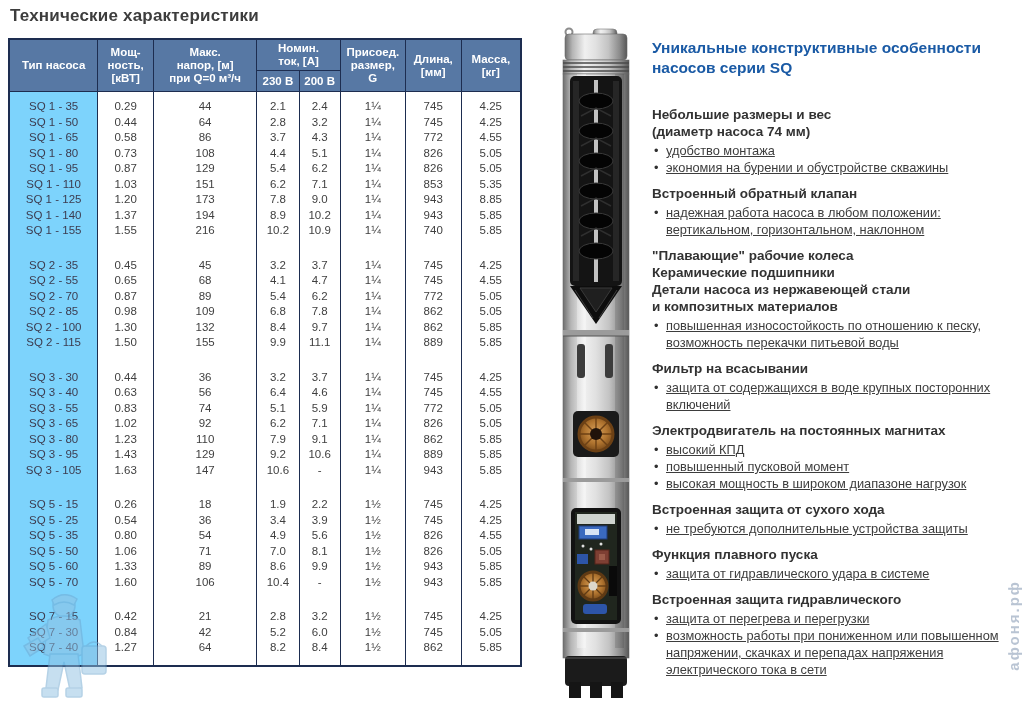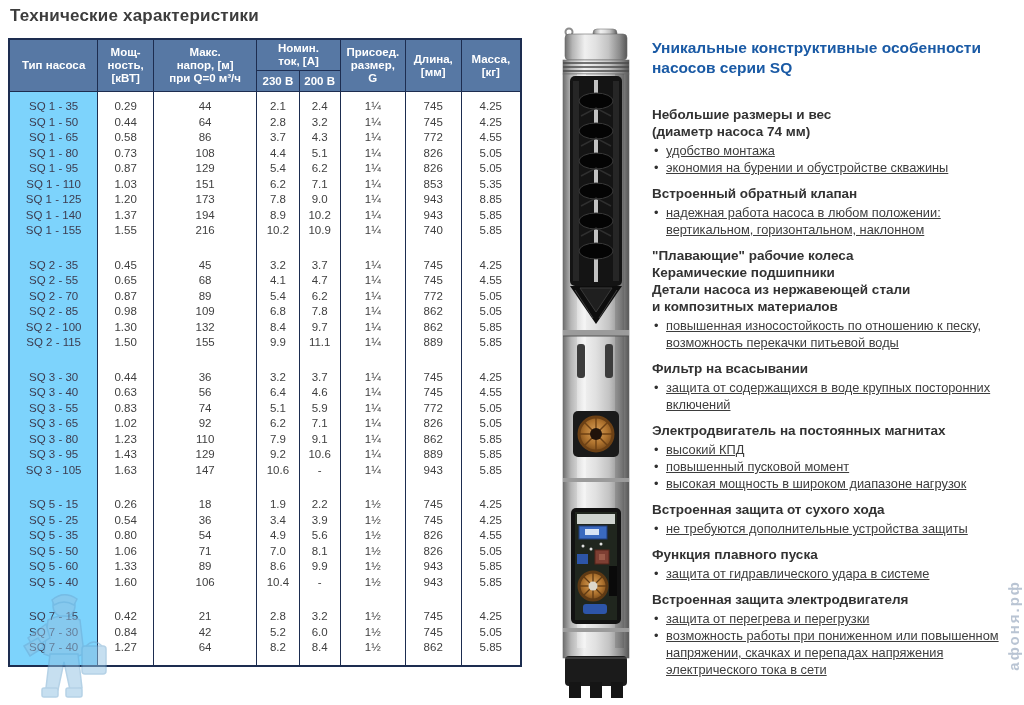--- a/index.html
+++ b/index.html
@@ -401,21 +401,21 @@
             <td class="type">SQ 5 - 60</td>
             <td>1.33</td>
             <td>89</td>
             <td>8.6</td>
             <td>9.9</td>
             <td>1½</td>
             <td>943</td>
             <td>5.85</td>
           </tr>
           <tr>
-            <td class="type">SQ 5 - 40</td>
+            <td class="type">SQ 5 - 70</td>
             <td>1.60</td>
             <td>106</td>
             <td>10.4</td>
             <td>-</td>
             <td>1½</td>
             <td>943</td>
             <td>5.85</td>
           </tr>
           <tr class="gap" style="height: 19px;">
             <td class="type"></td>
@@ -641,21 +641,21 @@
         <div class="fsec">
           <div class="fhead">
             <span>Функция плавного пуска</span>
           </div>
           <ul>
             <li>защита от гидравлического удара в системе</li>
           </ul>
         </div>
         <div class="fsec">
           <div class="fhead">
-            <span>Встроенная защита электродвигателя</span>
+            <span>Встроенная защита гидравлического</span>
           </div>
           <ul>
             <li>защита от перегрева и перегрузки</li>
             <li>возможность работы при пониженном или повышенном напряжении, скачках и перепадах напряжения электрического тока в сети</li>
           </ul>
         </div>
       </div>
   </div>
 
   <div class="wm-vertical">афоня.рф</div>

